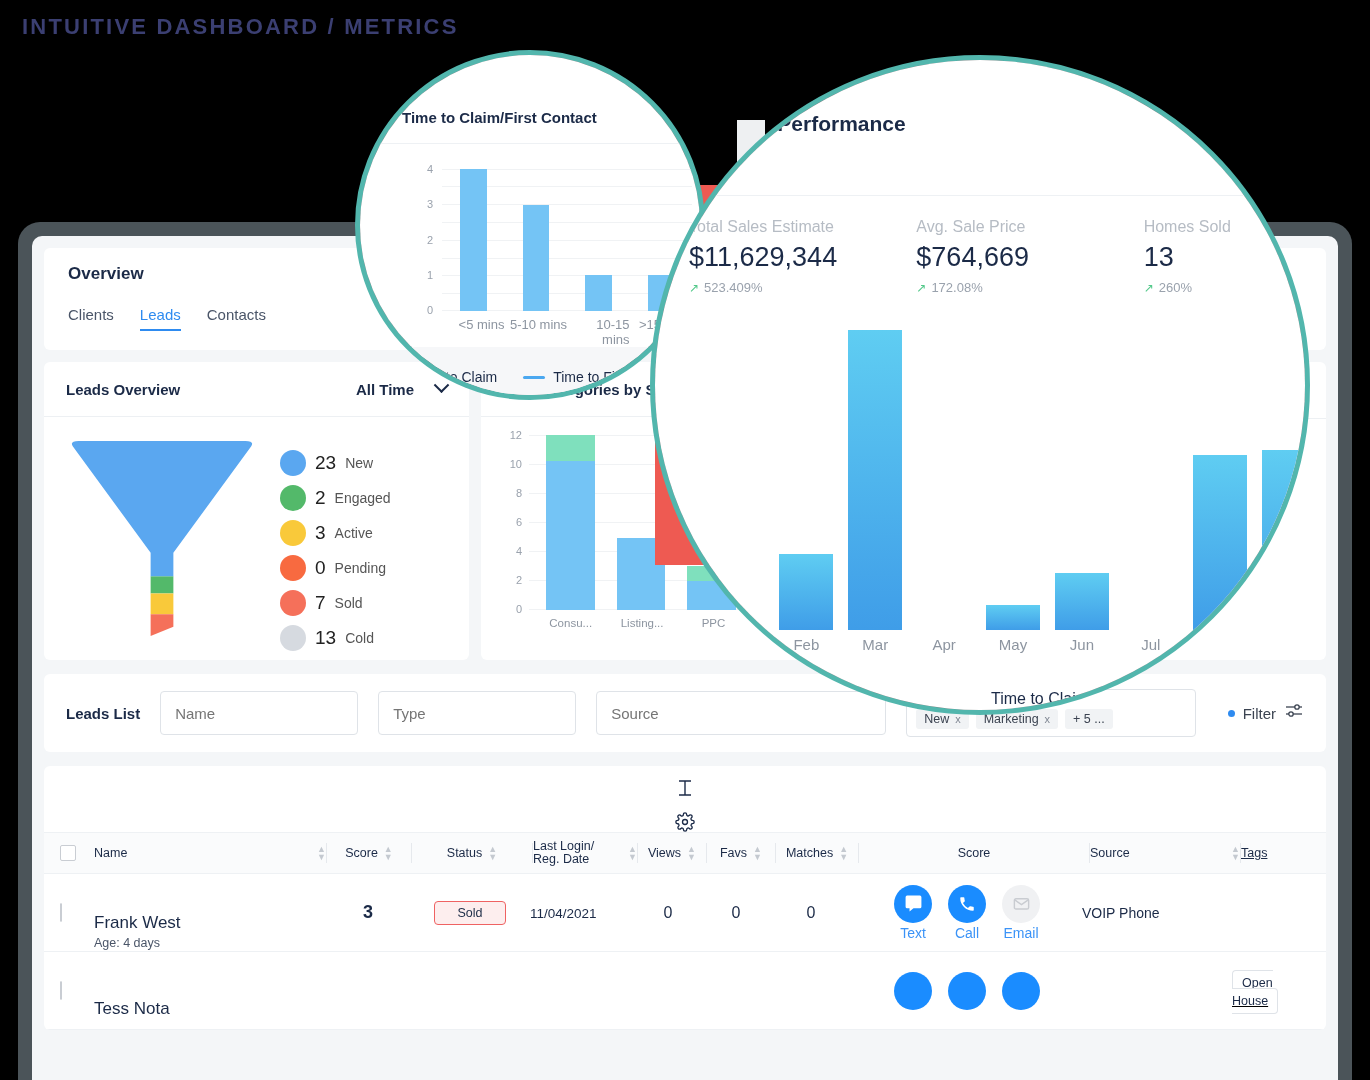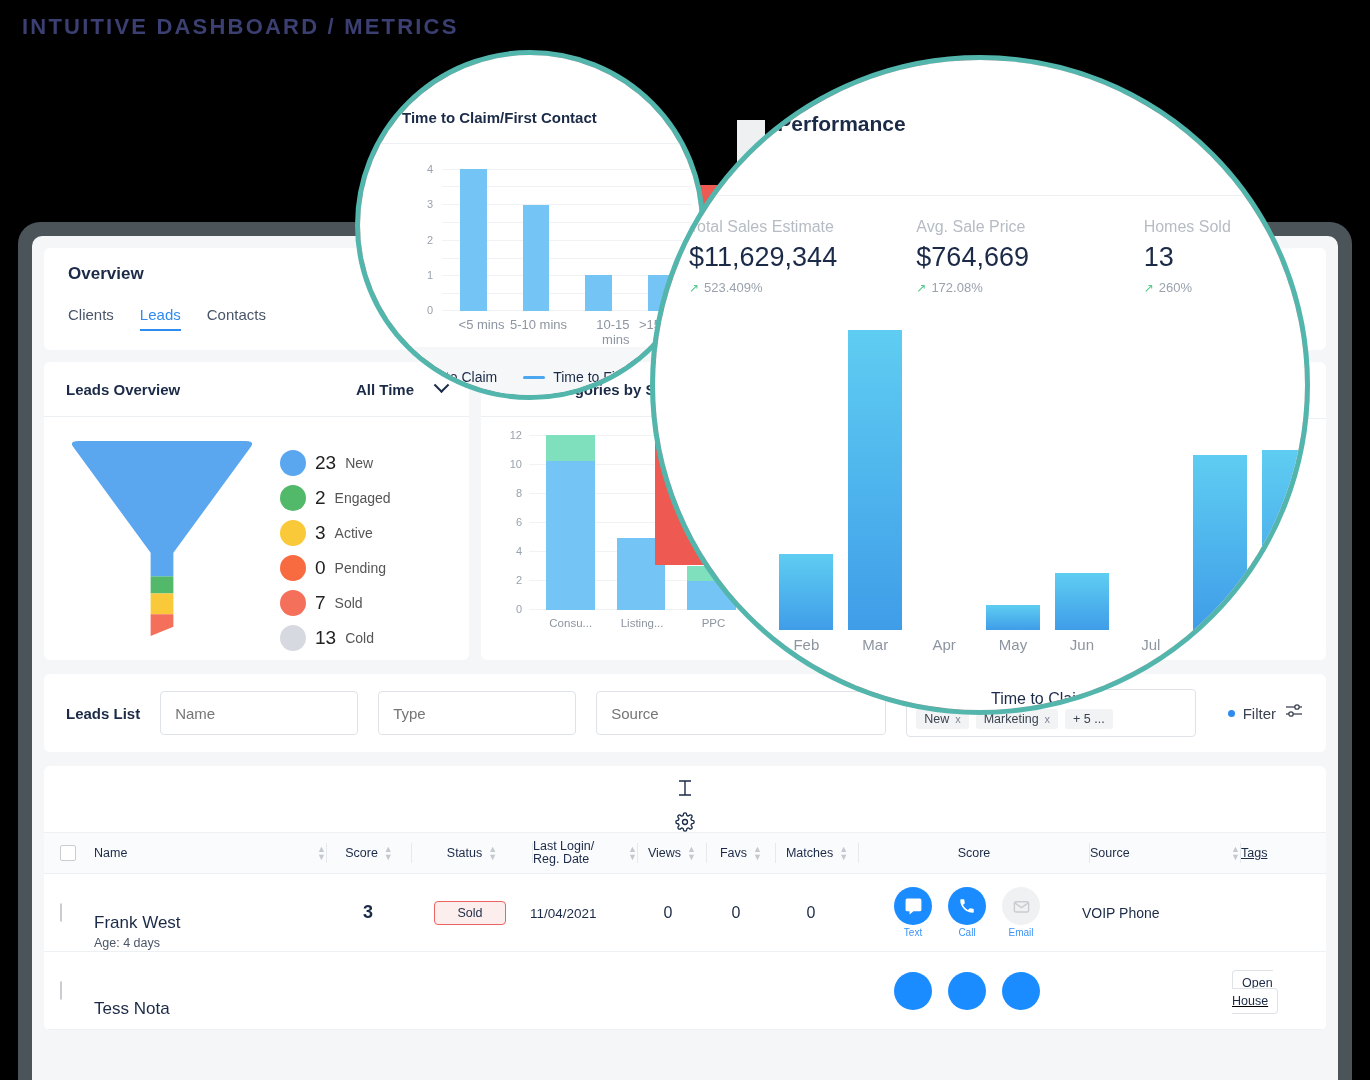--- a/index.html
+++ b/index.html
@@ -177,21 +177,21 @@
   .cell-num { font-size: 16px; color: #1b2a47; }
   .cell-src { font-size: 14px; color: #1b2a47; }
   .actions { display: flex; gap: 16px; }
   .act { text-align: center; cursor: pointer; }
   .act-circle {
     width: 38px; height: 38px; border-radius: 50%;
     background: #1a8cff; display: flex; align-items: center; justify-content: center;
     color: #fff;
   }
   .act-circle.off { background: #f0f1f3; color: #c9ccd1; }
-  .act-lbl { font-size: 10px; color: #3b93f7; margin-top: 2px; }
+  .act-lbl { font-size: 14px; color: #3b93f7; margin-top: 2px; }
   .tag-pill {
     border: 1px solid #dfe3e8; border-radius: 4px; background: #fff;
     font-size: 12.5px; color: #1b2a47; padding: 5px 9px;
   }
 
   
   .c-cb    { width: 34px; flex: none; }
   .c-name  { width: 232px; flex: none; }
   .c-score { width: 84px; flex: none; text-align: center; justify-content: center; }
   .c-status{ width: 120px; flex: none; text-align: center; justify-content: center; }

